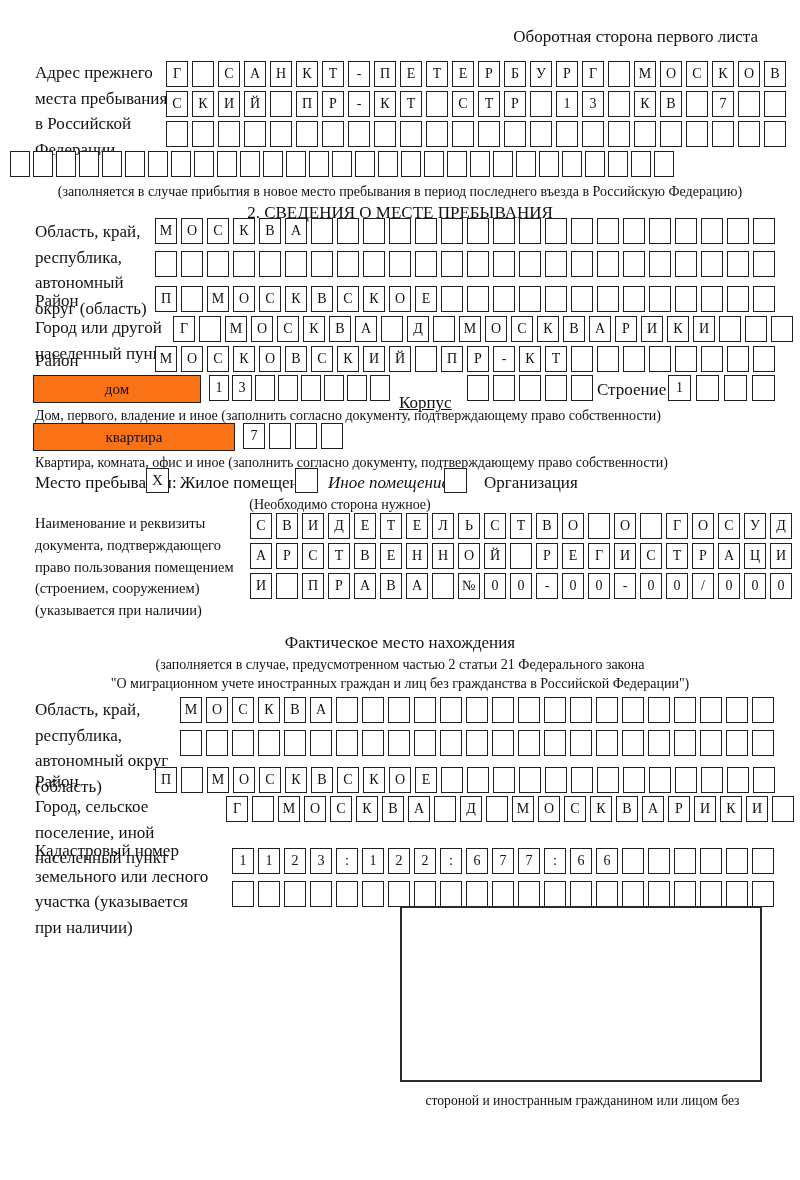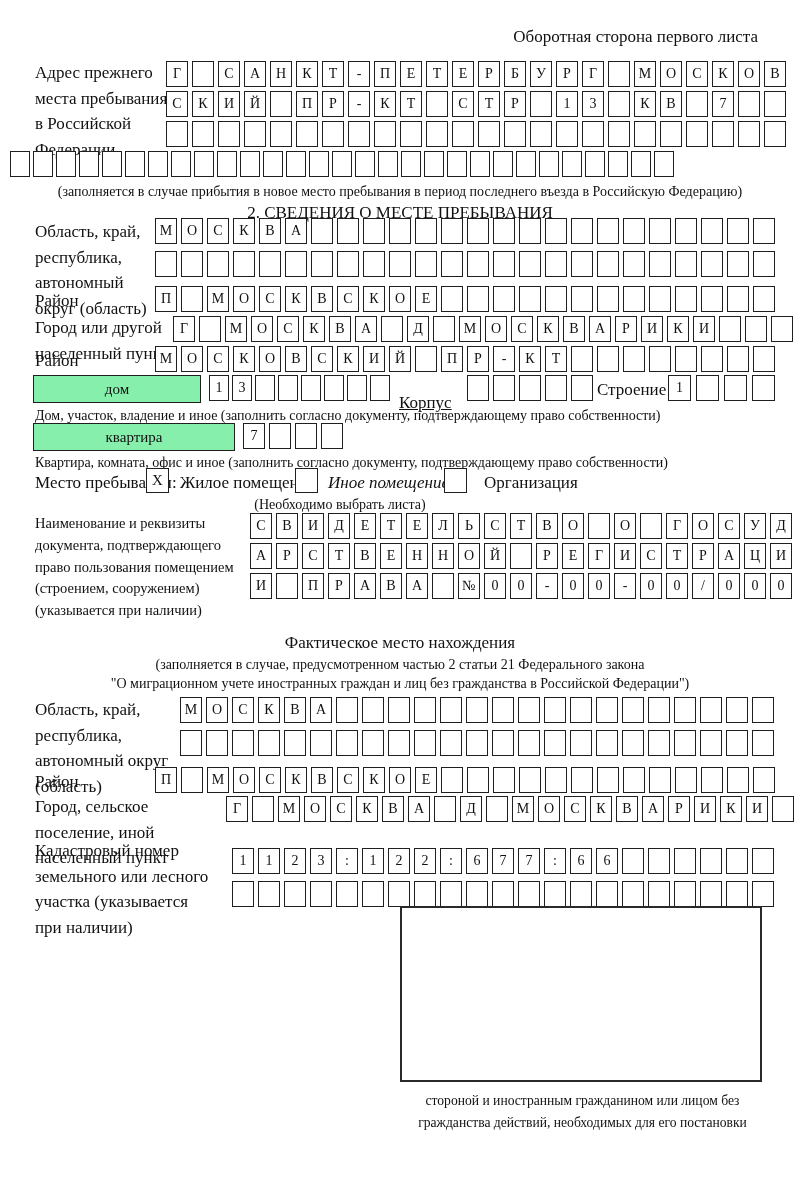--- a/index.html
+++ b/index.html
@@ -19,21 +19,21 @@
   .boxrow.tight { gap:3px; }
   .cbox {
     flex:0 0 auto; width:22px; height:26px;
     border:1.7px solid #1f1f1f;
     display:inline-flex; align-items:center; justify-content:center;
     font-size:14px; line-height:1; background:#fff;
   }
   .tight .cbox { width:20px; }
   .wide .cbox { width:23px; }
   .widebox {
-    border:1.7px solid #1f1f1f; background:#86efac;
+    border:1.7px solid #1f1f1f; background:#f97316;
     display:flex; align-items:center; justify-content:center;
     font-size:15px; height:28px;
   }
   .chk {
     width:23px; height:25px; border:1.7px solid #1f1f1f;
     display:inline-flex; align-items:center; justify-content:center;
     font-size:15px; background:#fff;
   }
   .stamp-box { border:2px solid #2a2a2a; background:#fff; }
   .fullw { left:0; right:0; }
@@ -314,39 +314,39 @@
     <span class="cbox"></span>
     <span class="cbox"></span>
   </div>
 <div class="abs lbl" style="left:597px; top:377px;">Строение</div>
 <div class="abs boxrow wide" style="left:668px; top:375px; gap:5px;">
     <span class="cbox">1</span>
     <span class="cbox"></span>
     <span class="cbox"></span>
     <span class="cbox"></span>
   </div>
-<div class="abs small" style="left:35px; top:406px;">Дом, участок, владение и иное (заполнить согласно документу, подтверждающему право собственности)</div>
+<div class="abs small" style="left:35px; top:406px;">Дом, первого, владение и иное (заполнить согласно документу, подтверждающему право собственности)</div>
 
 <div class="abs widebox" style="left:33px; top:423px; width:202px;">квартира</div>
 <div class="abs boxrow" style="left:243px; top:423px;">
     <span class="cbox">7</span>
     <span class="cbox"></span>
     <span class="cbox"></span>
     <span class="cbox"></span>
   </div>
 <div class="abs small" style="left:35px; top:453px;">Квартира, комната, офис и иное (заполнить согласно документу, подтверждающему право собственности)</div>
 
 <div class="abs lbl" style="left:35px; top:470px;">Место пребывания:</div>
 <div class="abs chk" style="left:146px; top:468px;">X</div>
 <div class="abs lbl" style="left:180px; top:470px;">Жилое помещение</div>
 <div class="abs chk" style="left:295px; top:468px;"></div>
 <div class="abs lbl" style="left:328px; top:470px;font-style:italic;">Иное помещение</div>
 <div class="abs chk" style="left:444px; top:468px;"></div>
 <div class="abs lbl" style="left:484px; top:470px;">Организация</div>
-<div class="abs small center" style="left:35px; top:495px; width:610px;">(Необходимо выбрать листа)</div>
+<div class="abs small center" style="left:35px; top:495px; width:610px;">(Необходимо сторона нужное)</div>
 
 <div class="abs" style="left:35px; top:513px; width:215px; font-size:14.5px; line-height:1.5;">Наименование и реквизиты документа, подтверждающего право пользования помещением (строением, сооружением) (указывается при наличии)</div>
 <div class="abs boxrow" style="left:250px; top:513px;">
     <span class="cbox">С</span>
     <span class="cbox">В</span>
     <span class="cbox">И</span>
     <span class="cbox">Д</span>
     <span class="cbox">Е</span>
     <span class="cbox">Т</span>
     <span class="cbox">Е</span>
@@ -566,14 +566,13 @@
     <span class="cbox"></span>
     <span class="cbox"></span>
     <span class="cbox"></span>
     <span class="cbox"></span>
     <span class="cbox"></span>
   </div>
 
 <div class="abs stamp-box" style="left:400px; top:906px; width:362px; height:176px;"></div>
 <div class="abs small center" style="left:385px; top:1090px; width:395px; font-size:13.6px; line-height:1.6;">
   <div>стороной и иностранным гражданином или лицом без</div>
-  <div>гражданства действий, необходимых для его постановки</div>
 </div>
 
 </body></html>

